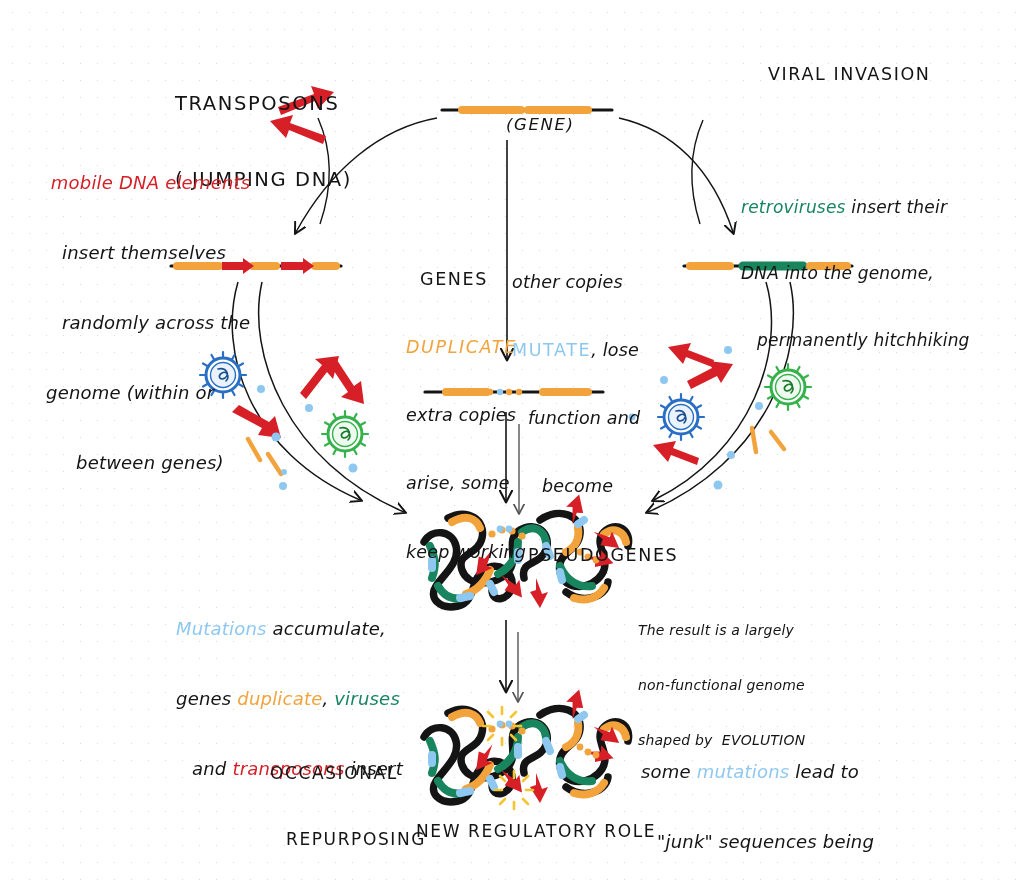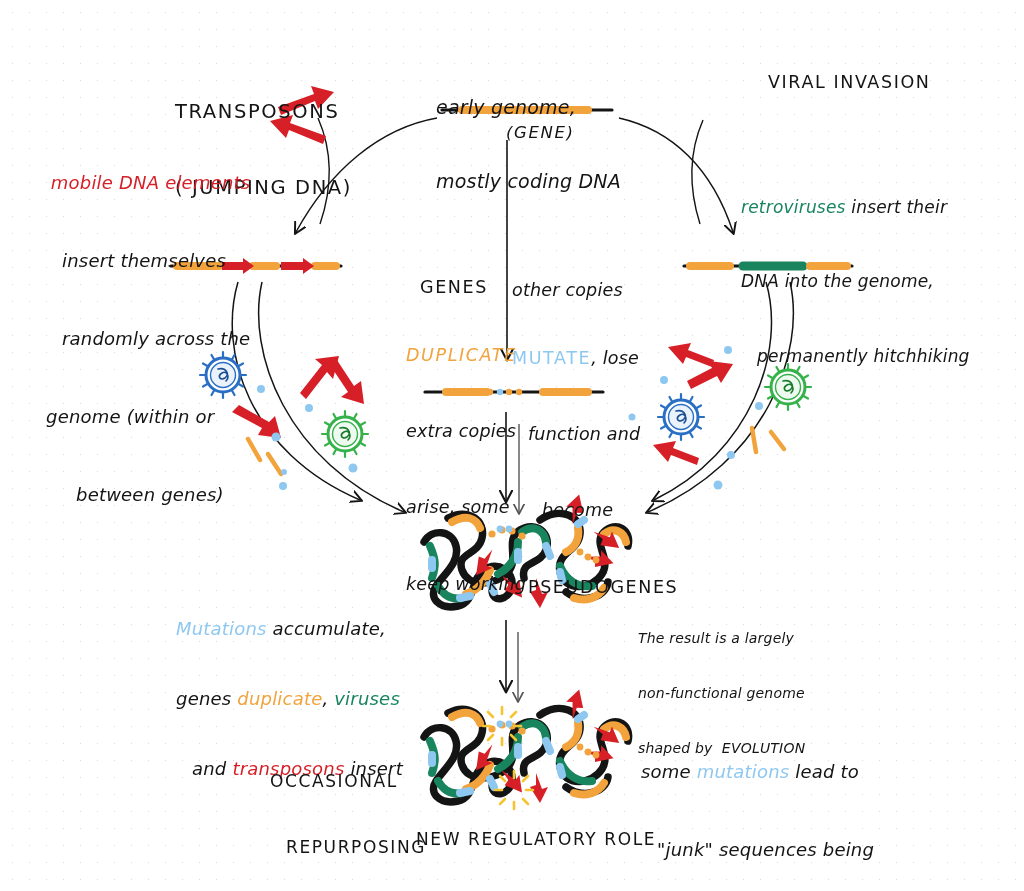--- a/index.html
+++ b/index.html
@@ -19,21 +19,21 @@
     background-position:4px 4px;
   }
   svg#art{position:absolute;left:0;top:0;width:1024px;height:891px;pointer-events:none;}
 
   .txt{position:absolute;white-space:pre;line-height:1.30;}
   .hand{font-family:"DejaVu Sans", sans-serif;}
   
   .lower{font-style:italic;letter-spacing:.2px;}
   .caps{letter-spacing:1.6px;}
 
-  .c-black{color:#141414;margin-top:8px;}
+  .c-black{color:#141414;}
   .c-red{color:#d61f26;text-align:right;}
   .c-teal{color:#19855f;}
   .c-orange{color:#f2a33c;font-style:italic;}
   .c-blue{color:#8ec8f0;}
 
   .b-transposons{left:175px;top:40px;font-size:19.5px;}
   .b-mobile{left:46px;top:124px;font-size:18px;}
   .b-early{left:436px;top:38px;font-size:19px;}
   .b-gene{left:506px;top:114px;font-size:16.5px;font-style:italic;}
   .b-viral{left:768px;top:63px;font-size:17.5px;}
@@ -392,24 +392,20 @@
   </div>
 
   <div class="txt hand lower b-mobile">
     <span class="ln c-red">mobile DNA elements</span>
     <span class="ln c-black ind1">insert themselves</span>
     <span class="ln c-black ind1">randomly across the</span>
     <span class="ln c-black">genome (within or</span>
     <span class="ln c-black ind2">between genes)</span>
   </div>
 
-  <div class="txt hand lower c-black b-early">
-    <span class="ln">early genome,</span>
-    <span class="ln">mostly coding DNA</span>
-  </div>
 
   <div class="txt hand caps c-black b-gene">(GENE)</div>
 
   <div class="txt hand caps c-black b-viral">VIRAL INVASION</div>
 
   <div class="txt hand lower b-retro">
     <span class="ln"><span class="c-teal">retroviruses</span><span class="c-black"> insert their</span></span>
     <span class="ln c-black">DNA into the genome,</span>
     <span class="ln c-black ind1">permanently hitchhiking</span>
   </div>

